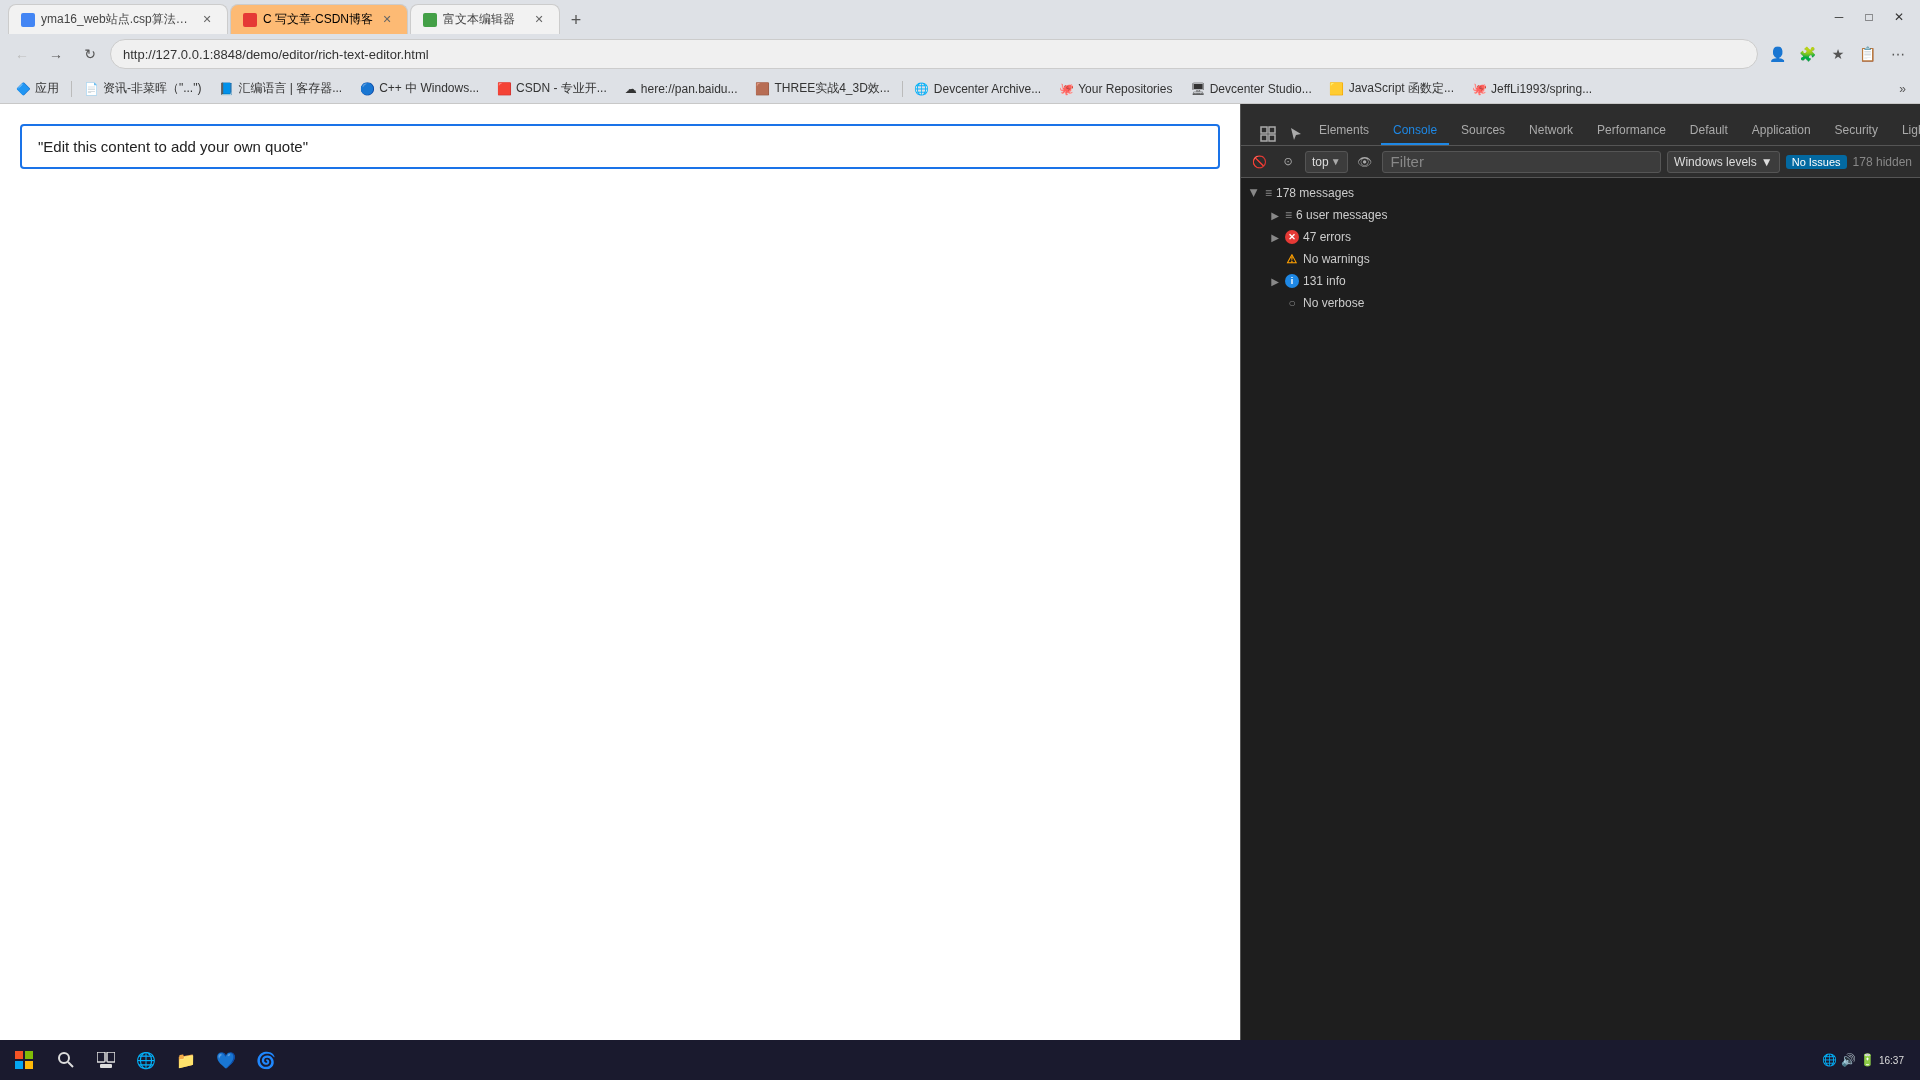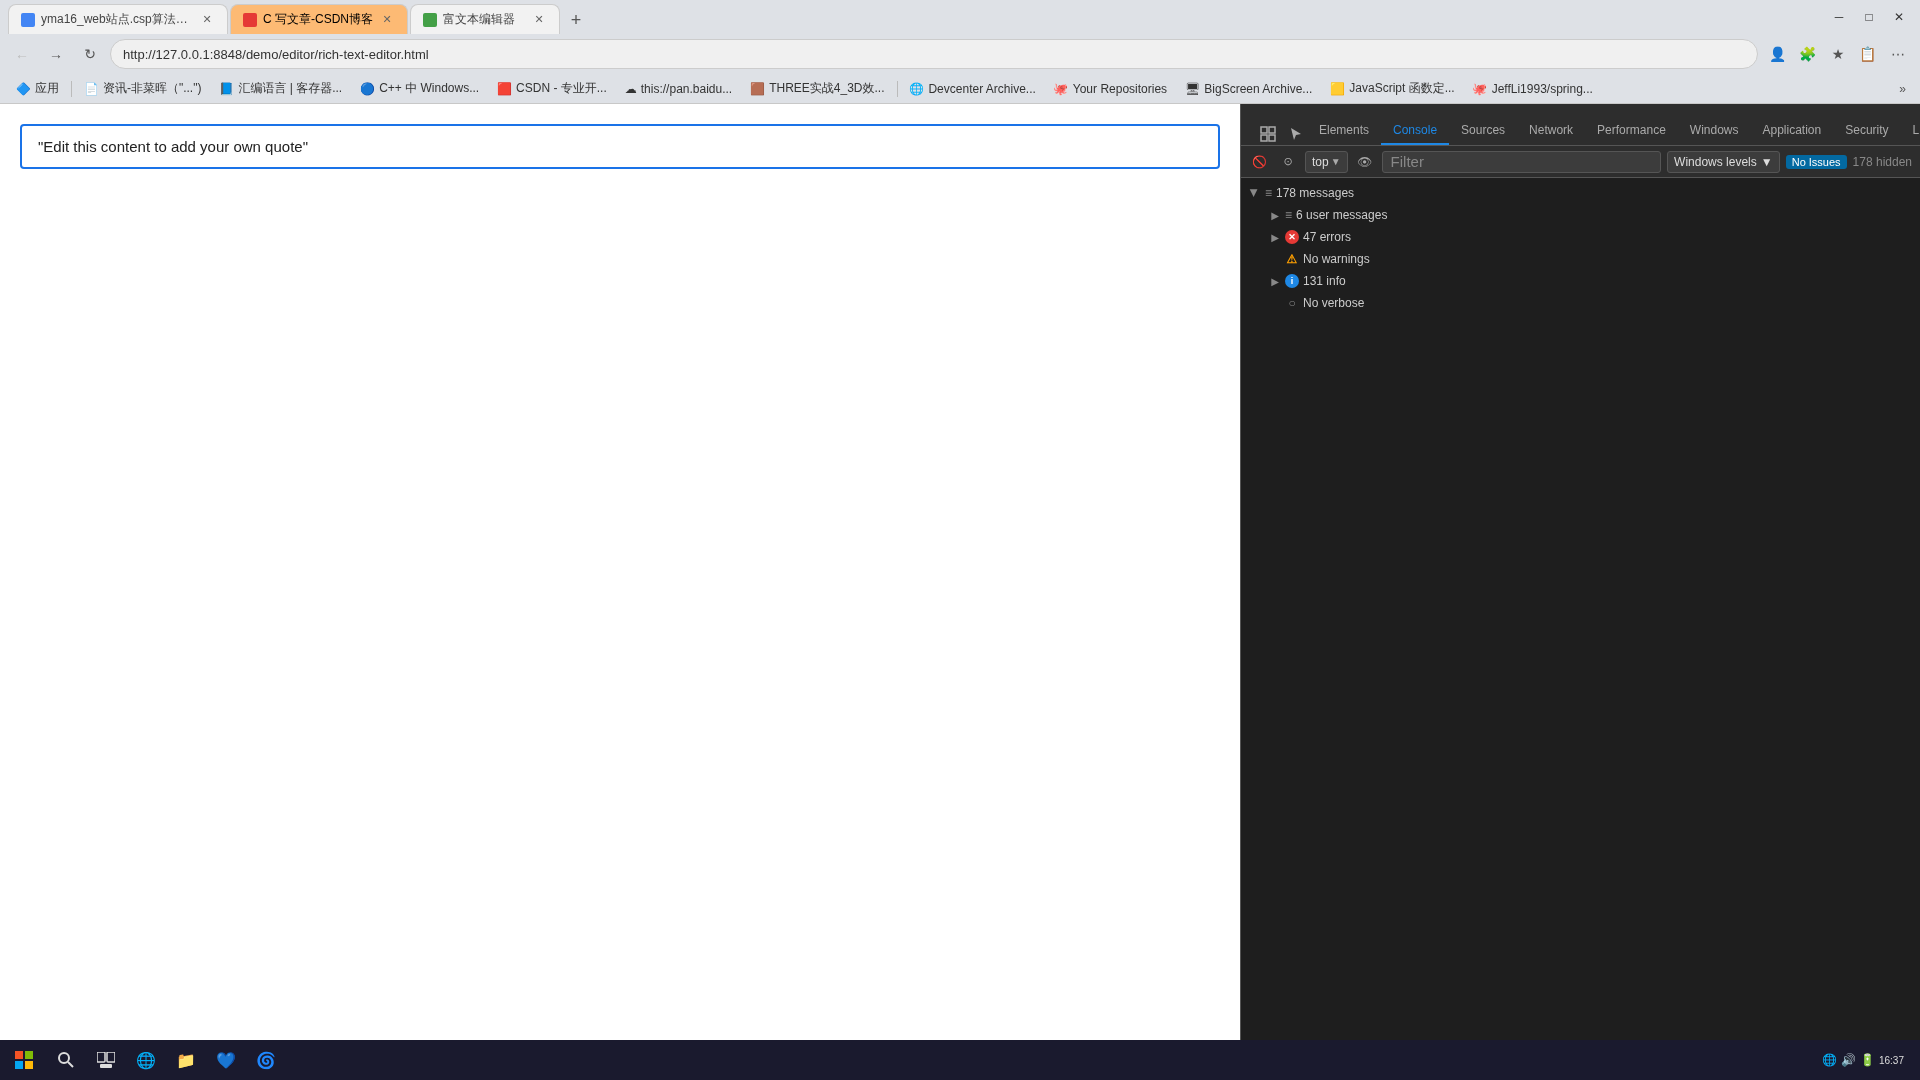--- a/index.html
+++ b/index.html
@@ -152,38 +152,38 @@
     <div class="bookmark-item">
       <span>🔵</span>
       <span>C++ 中 Windows...</span>
     </div>
     <div class="bookmark-item">
       <span>🟥</span>
       <span>CSDN - 专业开...</span>
     </div>
     <div class="bookmark-item">
       <span>☁</span>
-      <span>this://pan.baidu...</span>
+      <span>here://pan.baidu...</span>
     </div>
     <div class="bookmark-item">
       <span>🟫</span>
       <span>THREE实战4_3D效...</span>
     </div>
     <div class="bk-separator"></div>
     <div class="bookmark-item">
       <span>🌐</span>
       <span>Devcenter Archive...</span>
     </div>
     <div class="bookmark-item">
       <span>🐙</span>
       <span>Your Repositories</span>
     </div>
     <div class="bookmark-item">
       <span>🖥</span>
-      <span>BigScreen Archive...</span>
+      <span>Devcenter Studio...</span>
     </div>
     <div class="bookmark-item">
       <span>🟨</span>
       <span>JavaScript 函数定...</span>
     </div>
     <div class="bookmark-item">
       <span>🐙</span>
       <span>JeffLi1993/spring...</span>
     </div>
     <div class="bookmarks-overflow">»</div>
@@ -219,21 +219,21 @@
               <polygon points="2,1 12,7 7,8 5,13"></polygon>
             </svg>
           </div>
         </div>
 
         <div class="dt-tab">Elements</div>
         <div class="dt-tab active">Console</div>
         <div class="dt-tab">Sources</div>
         <div class="dt-tab">Network</div>
         <div class="dt-tab">Performance</div>
-        <div class="dt-tab">Windows</div>
+        <div class="dt-tab">Default</div>
         <div class="dt-tab">Application</div>
         <div class="dt-tab">Security</div>
         <div class="dt-tab">Lighthouse</div>
 
       </div>
 
       <div class="dt-toolbar">
         <div class="dt-toolbar-btn">🚫</div>
         <div class="dt-toolbar-btn" style="font-size:11px;">⊙</div>
 

